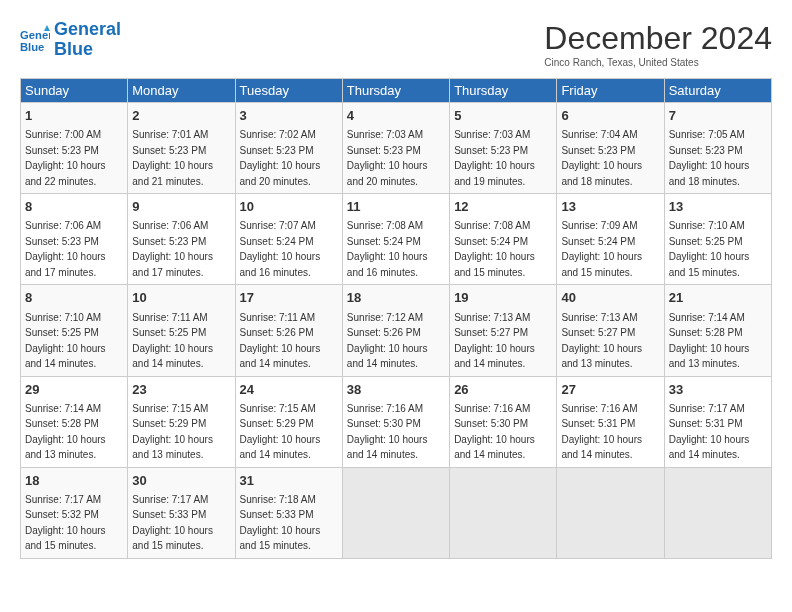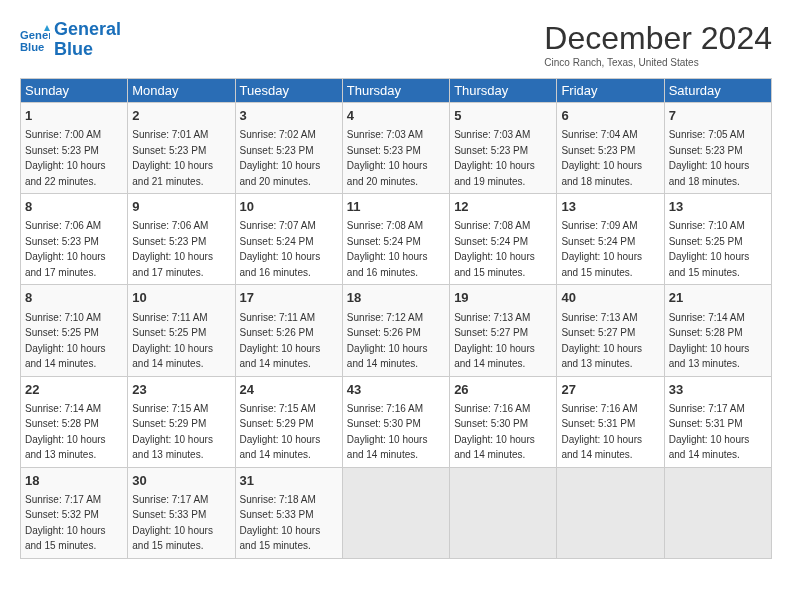--- a/index.html
+++ b/index.html
@@ -165,27 +165,27 @@
         <td><span class="day-num">18</span>
 <span class="day-info">Sunrise: 7:12 AM<br>Sunset: 5:26 PM<br>Daylight: 10 hours and 14 minutes.</span></td>
         <td><span class="day-num">19</span>
 <span class="day-info">Sunrise: 7:13 AM<br>Sunset: 5:27 PM<br>Daylight: 10 hours and 14 minutes.</span></td>
         <td><span class="day-num">40</span>
 <span class="day-info">Sunrise: 7:13 AM<br>Sunset: 5:27 PM<br>Daylight: 10 hours and 13 minutes.</span></td>
         <td><span class="day-num">21</span>
 <span class="day-info">Sunrise: 7:14 AM<br>Sunset: 5:28 PM<br>Daylight: 10 hours and 13 minutes.</span></td>
       </tr>
       <tr>
-        <td><span class="day-num">22</span>
+        <td><span class="day-num">29</span>
 <span class="day-info">Sunrise: 7:14 AM<br>Sunset: 5:28 PM<br>Daylight: 10 hours and 13 minutes.</span></td>
         <td><span class="day-num">23</span>
 <span class="day-info">Sunrise: 7:15 AM<br>Sunset: 5:29 PM<br>Daylight: 10 hours and 13 minutes.</span></td>
         <td><span class="day-num">24</span>
 <span class="day-info">Sunrise: 7:15 AM<br>Sunset: 5:29 PM<br>Daylight: 10 hours and 14 minutes.</span></td>
-        <td><span class="day-num">43</span>
+        <td><span class="day-num">38</span>
 <span class="day-info">Sunrise: 7:16 AM<br>Sunset: 5:30 PM<br>Daylight: 10 hours and 14 minutes.</span></td>
         <td><span class="day-num">26</span>
 <span class="day-info">Sunrise: 7:16 AM<br>Sunset: 5:30 PM<br>Daylight: 10 hours and 14 minutes.</span></td>
         <td><span class="day-num">27</span>
 <span class="day-info">Sunrise: 7:16 AM<br>Sunset: 5:31 PM<br>Daylight: 10 hours and 14 minutes.</span></td>
         <td><span class="day-num">33</span>
 <span class="day-info">Sunrise: 7:17 AM<br>Sunset: 5:31 PM<br>Daylight: 10 hours and 14 minutes.</span></td>
       </tr>
       <tr>
         <td><span class="day-num">18</span>

